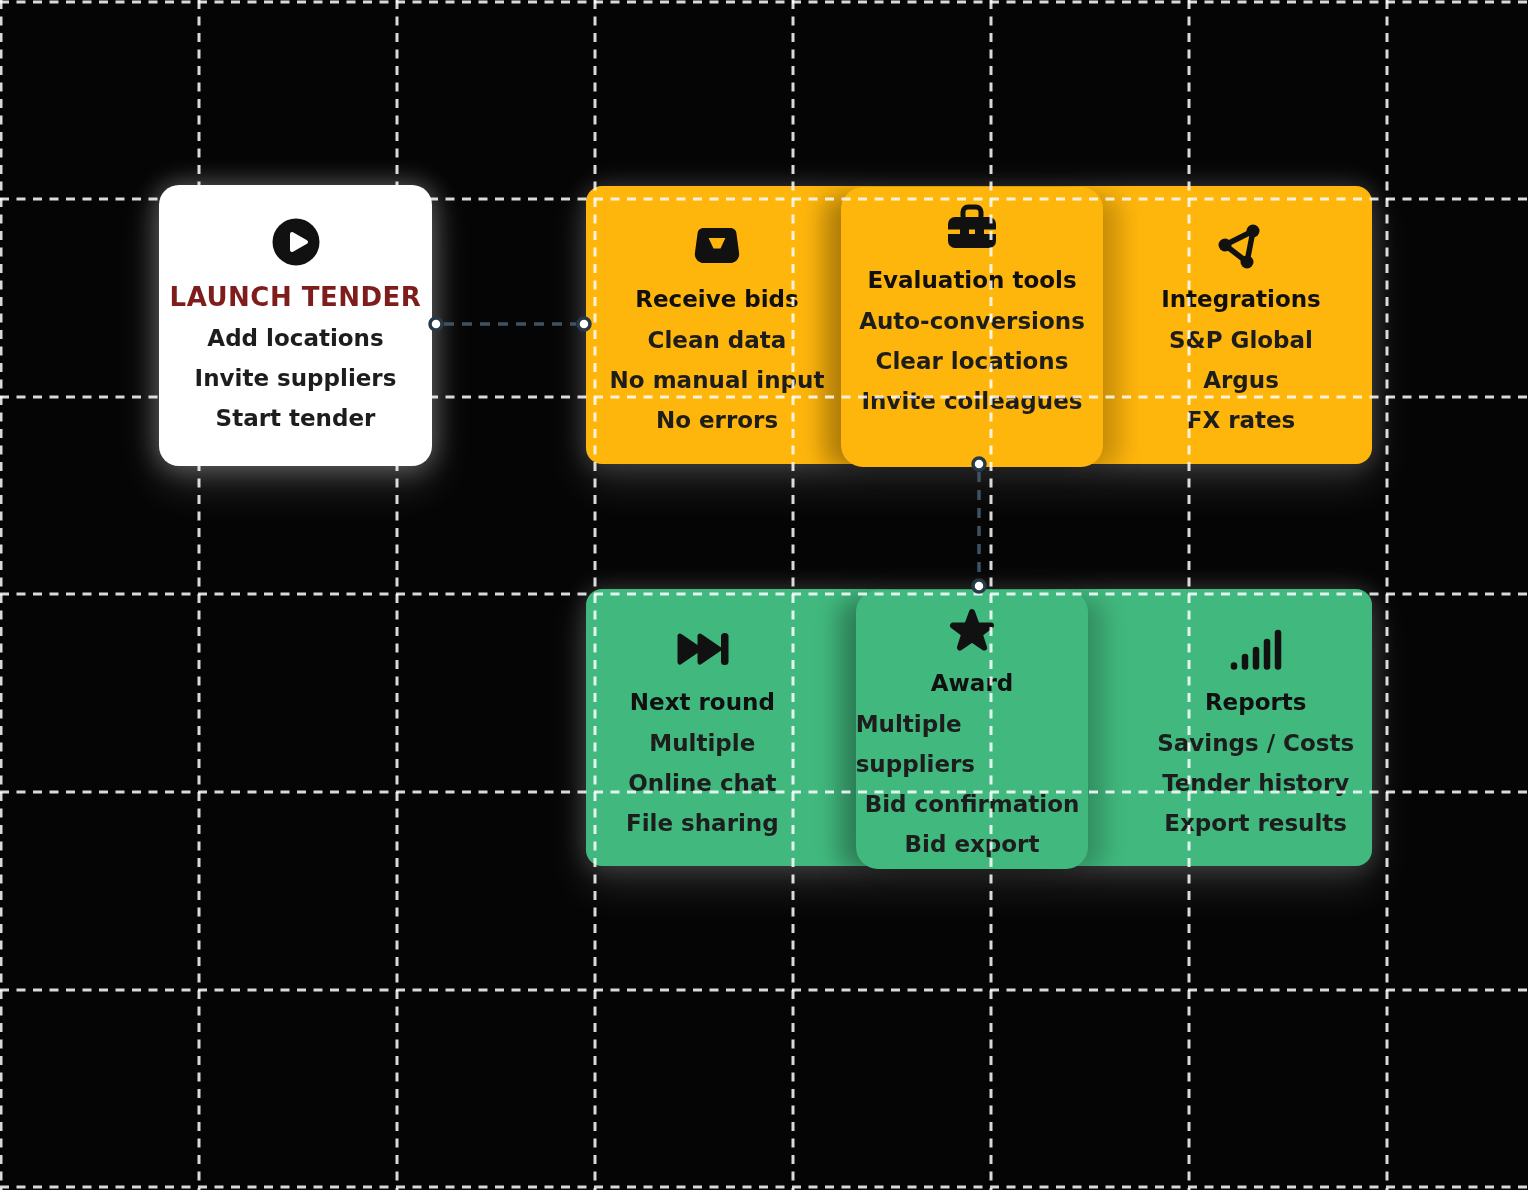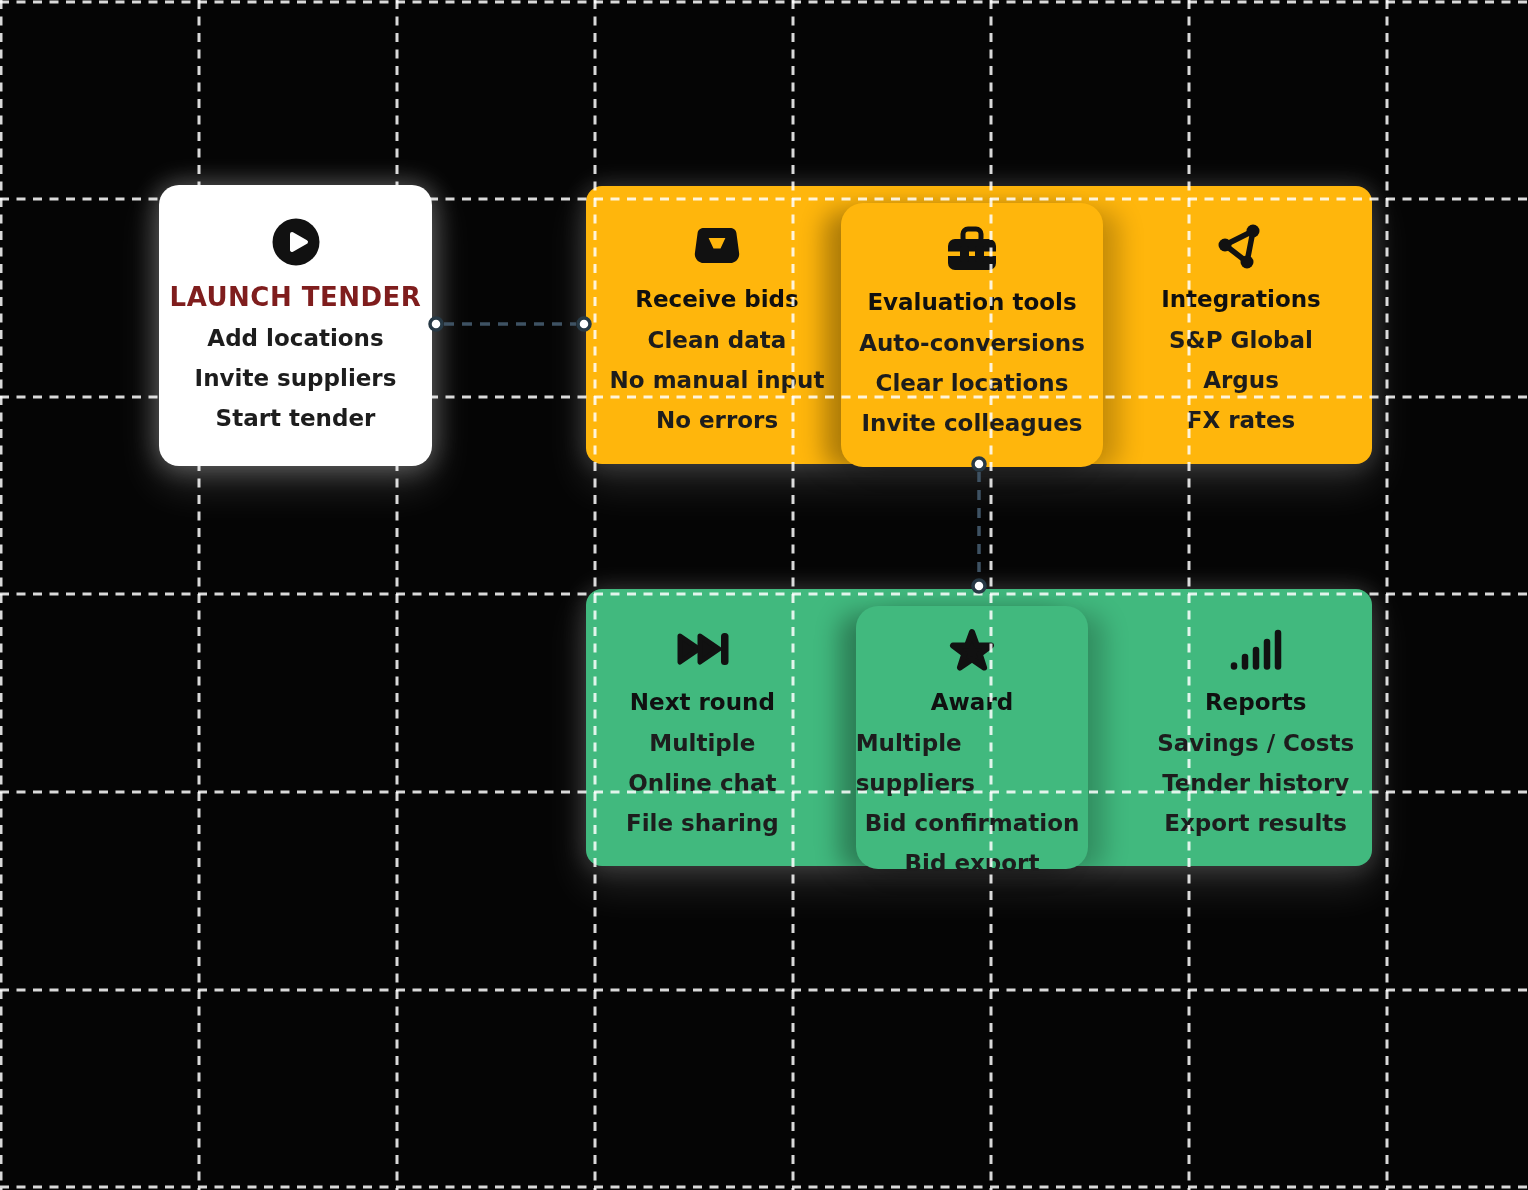--- a/index.html
+++ b/index.html
@@ -30,21 +30,21 @@
     display:flex;z-index:1;
     box-shadow:0 0 24px 2px rgba(255,255,255,.17),0 18px 40px 4px rgba(255,255,255,.12);
   }
   .stage2{top:186px;background:var(--stage2-color,#ffb60c);}
   .stage3{top:589px;height:277px;background:var(--stage3-color,#41b97e);gap:44px;}
   .col{
     flex:1;display:flex;flex-direction:column;align-items:center;
     padding-top:36px;box-sizing:border-box;position:relative;
   }
   .col.elevated{
-    margin-top:17px;margin-bottom:-3px;padding-top:22px;border-radius:22px;z-index:2;
+    margin-top:1px;margin-bottom:-3px;padding-top:16px;border-radius:22px;z-index:2;
     transform:translateX(-7px);
     box-shadow:-19px 5px 24px -2px rgba(0,0,0,.32),19px 5px 24px -2px rgba(0,0,0,.22);
   }
   .stage2 .elevated{background:var(--stage2-color,#ffb60c);}
   .stage3 .elevated{background:var(--stage3-color,#41b97e);}
   .card-title{font-size:23px;font-weight:bold;color:#101010;margin:8px 0 0;line-height:42px;}
   .card-item{font-size:23px;font-weight:700;color:#1d1d1d;line-height:40px;}
   
   .icon-box{height:48px;display:flex;align-items:center;justify-content:center;color:var(--icon-color,#111);}
   .accent-y{fill:var(--stage2-color,#ffb60c);}

